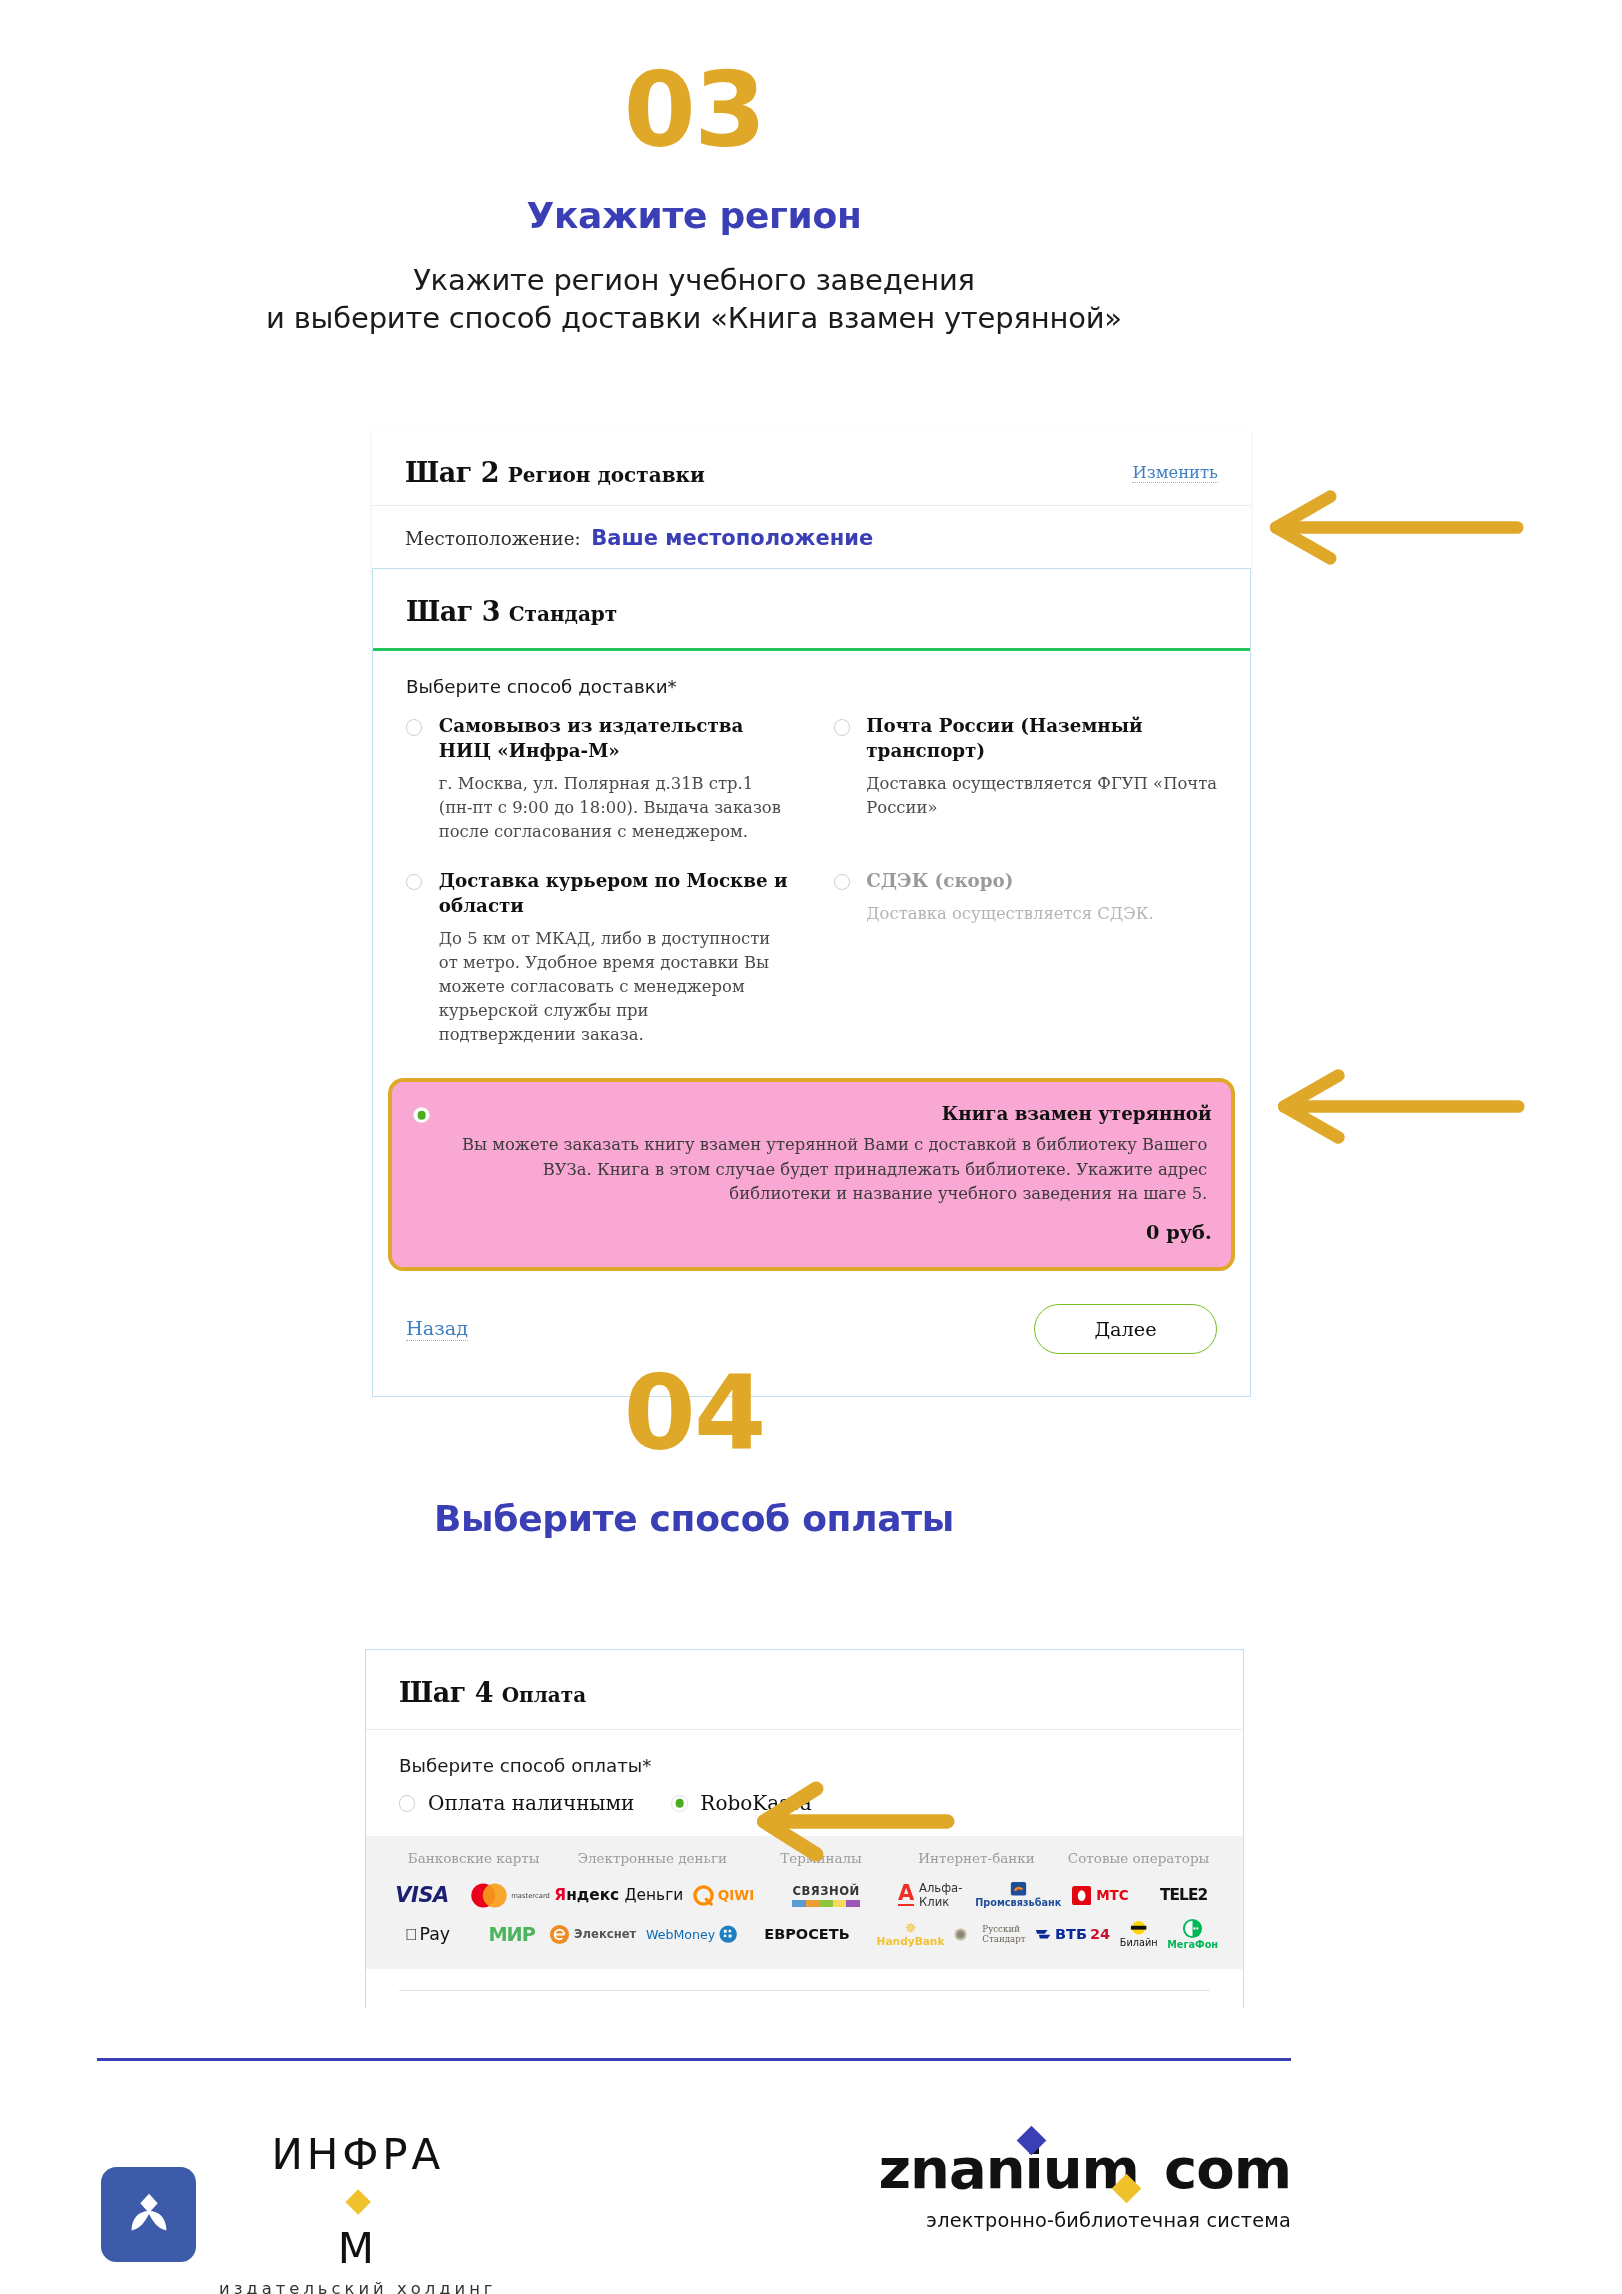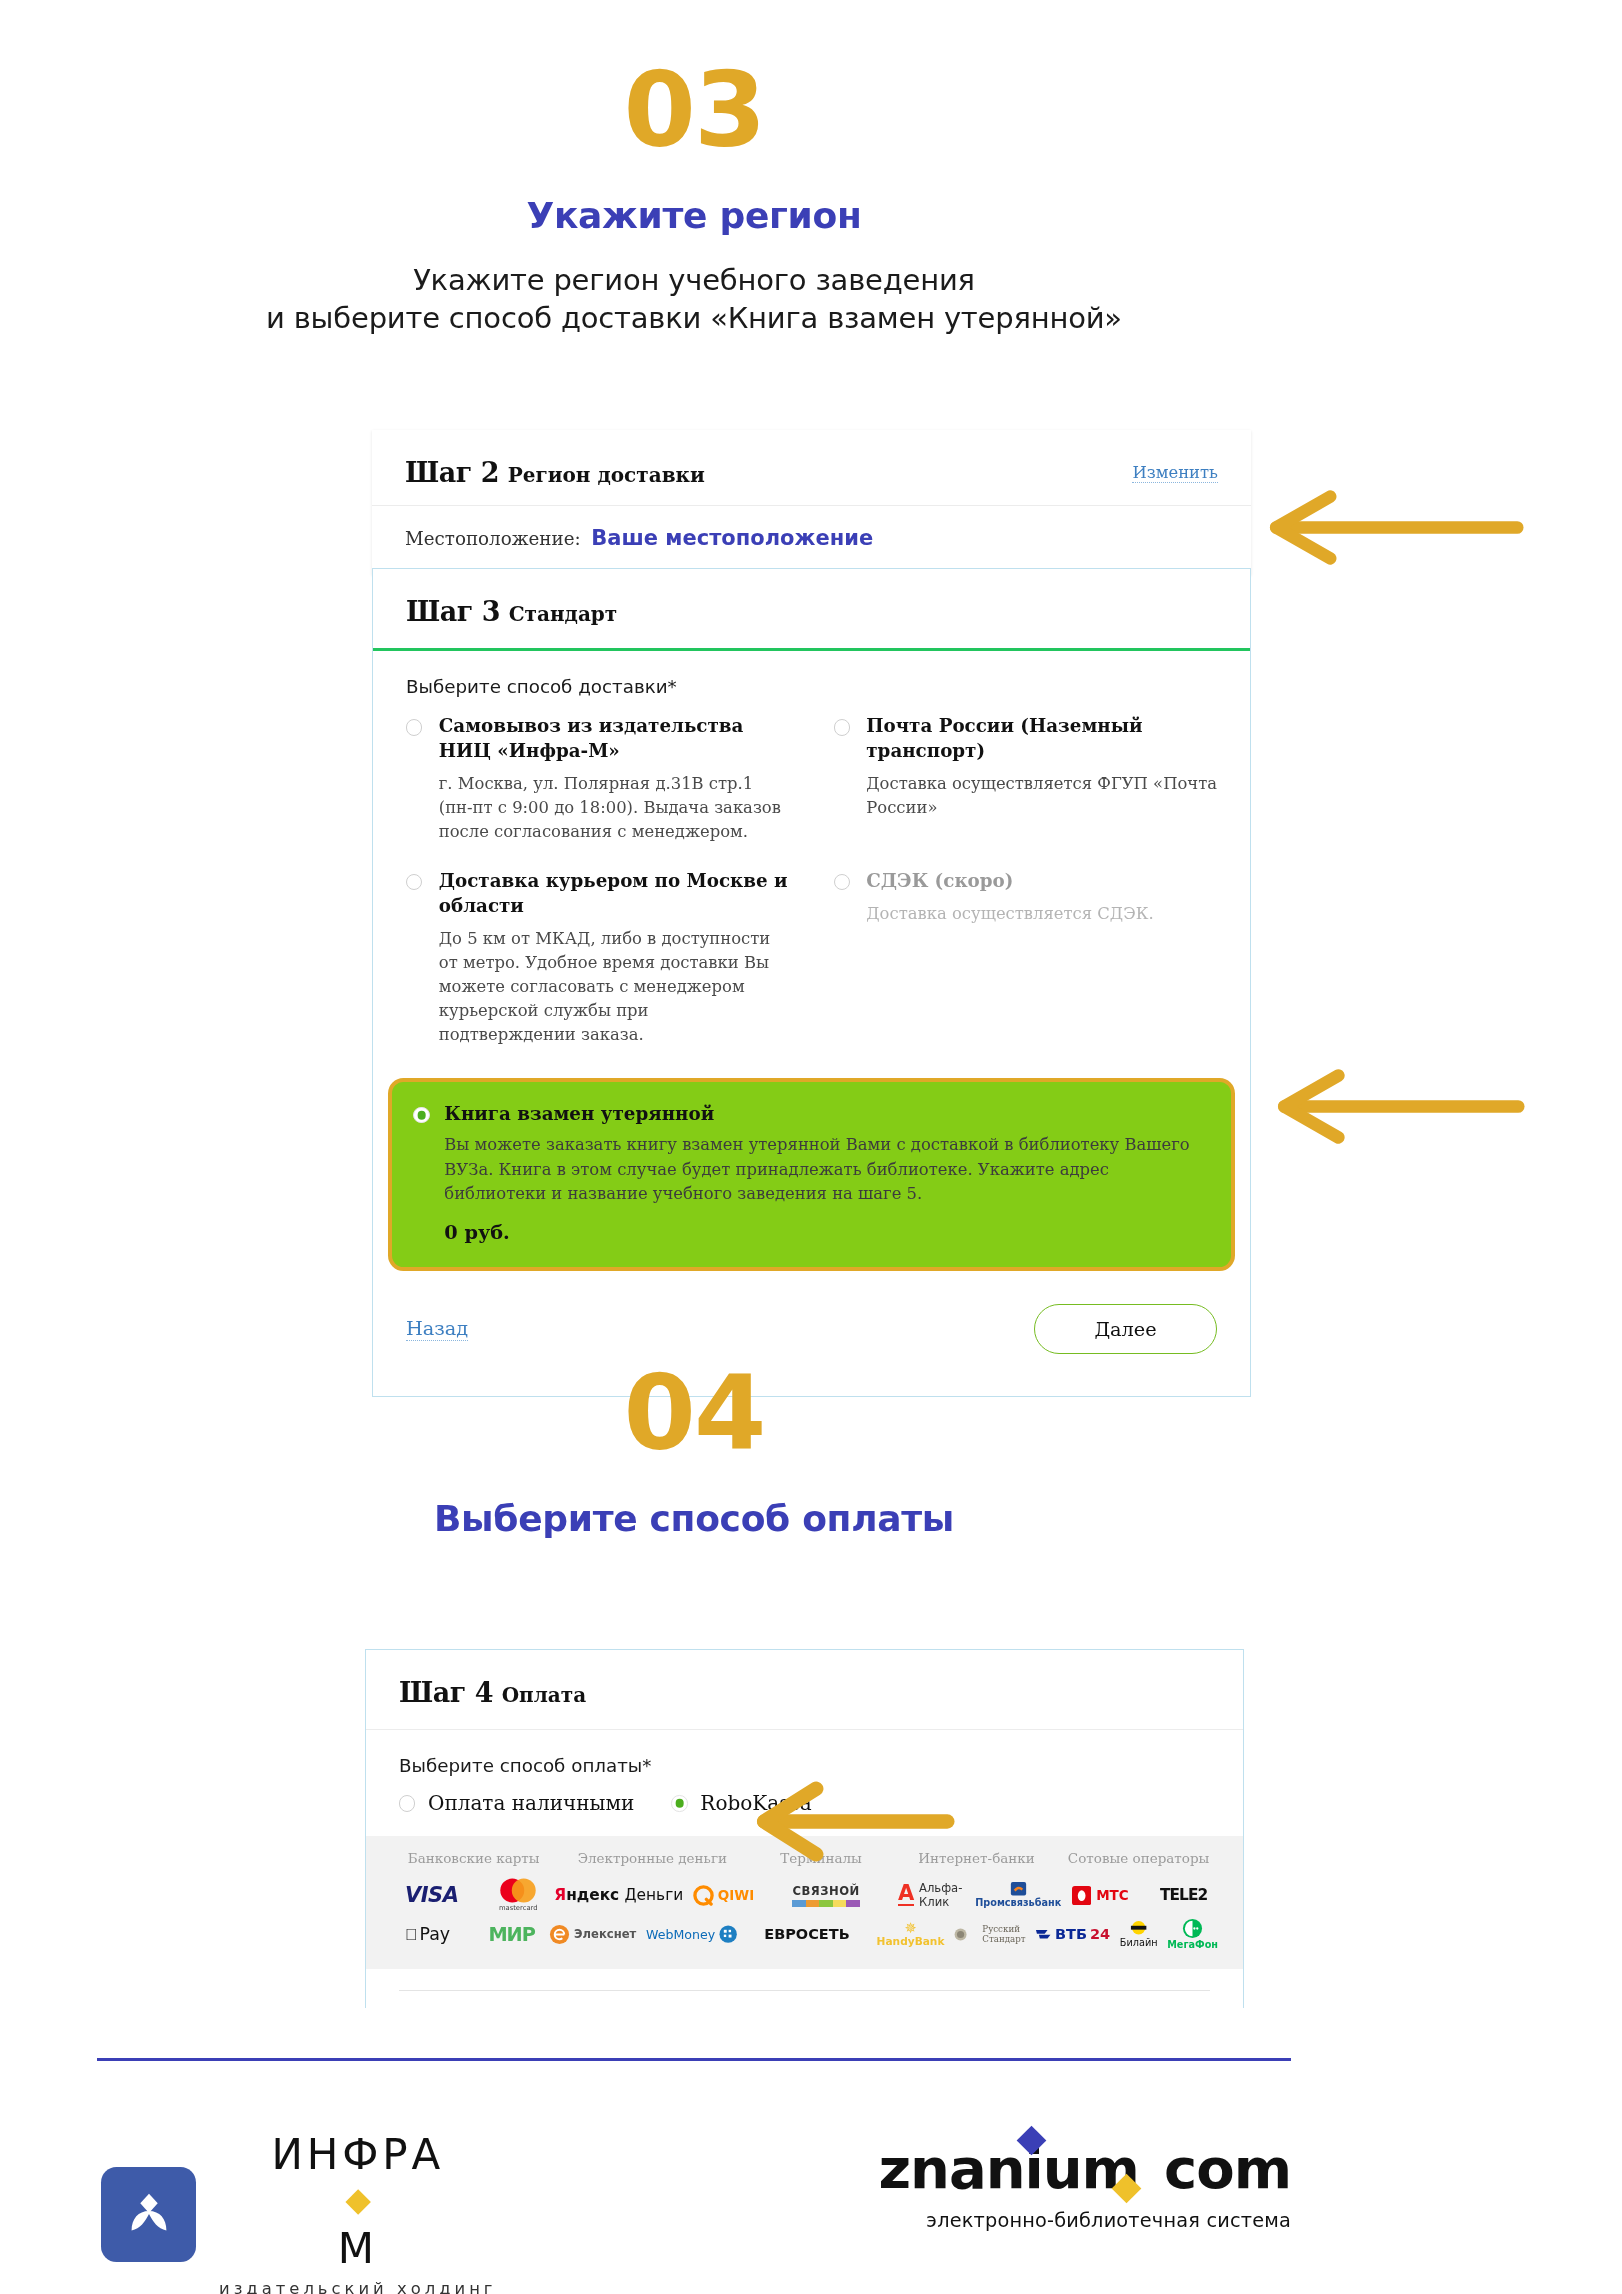--- a/index.html
+++ b/index.html
@@ -140,22 +140,23 @@
   }
   .opt.muted .opt-title { color: #9a9a9a; }
   .opt.muted .opt-desc  { color: #b4b4b4; }
 
   
   .highlight-wrap {
     position: relative;
     margin: 5.8px 15.4px 0 15.4px;
     border: 4.8px solid #E0A828;
     border-radius: 15.4px;
-    background: #84cc16;
-    padding: 21px 35px 23px 21px;
+    background: #f9a8d4;
+    padding: 21px 19px 23px 21px;
+    text-align: right;
   }
   .hl-title {
     font-family: "DejaVu Serif", serif;
     font-weight: 700;
     font-size: 18.3px;
     color: #111;
   }
   .hl-desc {
     font-family: "DejaVu Serif", serif;
     font-size: 16.4px;
@@ -421,21 +422,21 @@
           <div class="col-head">Банковские карты</div>
           <div class="col-head">Электронные деньги</div>
           <div class="col-head">Терминалы</div>
           <div class="col-head">Интернет-банки</div>
           <div class="col-head">Сотовые операторы</div>
         </div>
 
         <div class="logo-rows">
           <div class="logo-cell">
             <span class="lg" style="font-family:'DejaVu Sans',sans-serif;font-weight:700;font-style:italic;font-size:21px;color:#1A1F71;letter-spacing:-0.5px;">VISA</span>
-            <span class="lg" style="flex-direction:column;">
+            <span class="lg" style="flex-direction:row;">
               <svg width="44" height="25" viewBox="0 0 46 26">
                 <circle cx="17" cy="13" r="12.5" fill="#EB001B"></circle>
                 <circle cx="29" cy="13" r="12.5" fill="#F79E1B" fill-opacity=".9"></circle>
               </svg>
               <span style="font-family:'DejaVu Sans',sans-serif;font-size:6.8px;color:#444;margin-top:1px;">mastercard</span>
             </span>
           </div>
           <div class="logo-cell">
             <span class="lg" style="font-family:'DejaVu Sans',sans-serif;font-weight:700;font-size:15.4px;color:#111;">
               <span style="color:#E4002B;">Я</span><span>ндекс</span>&nbsp;<span style="font-weight:400;">Деньги</span>

